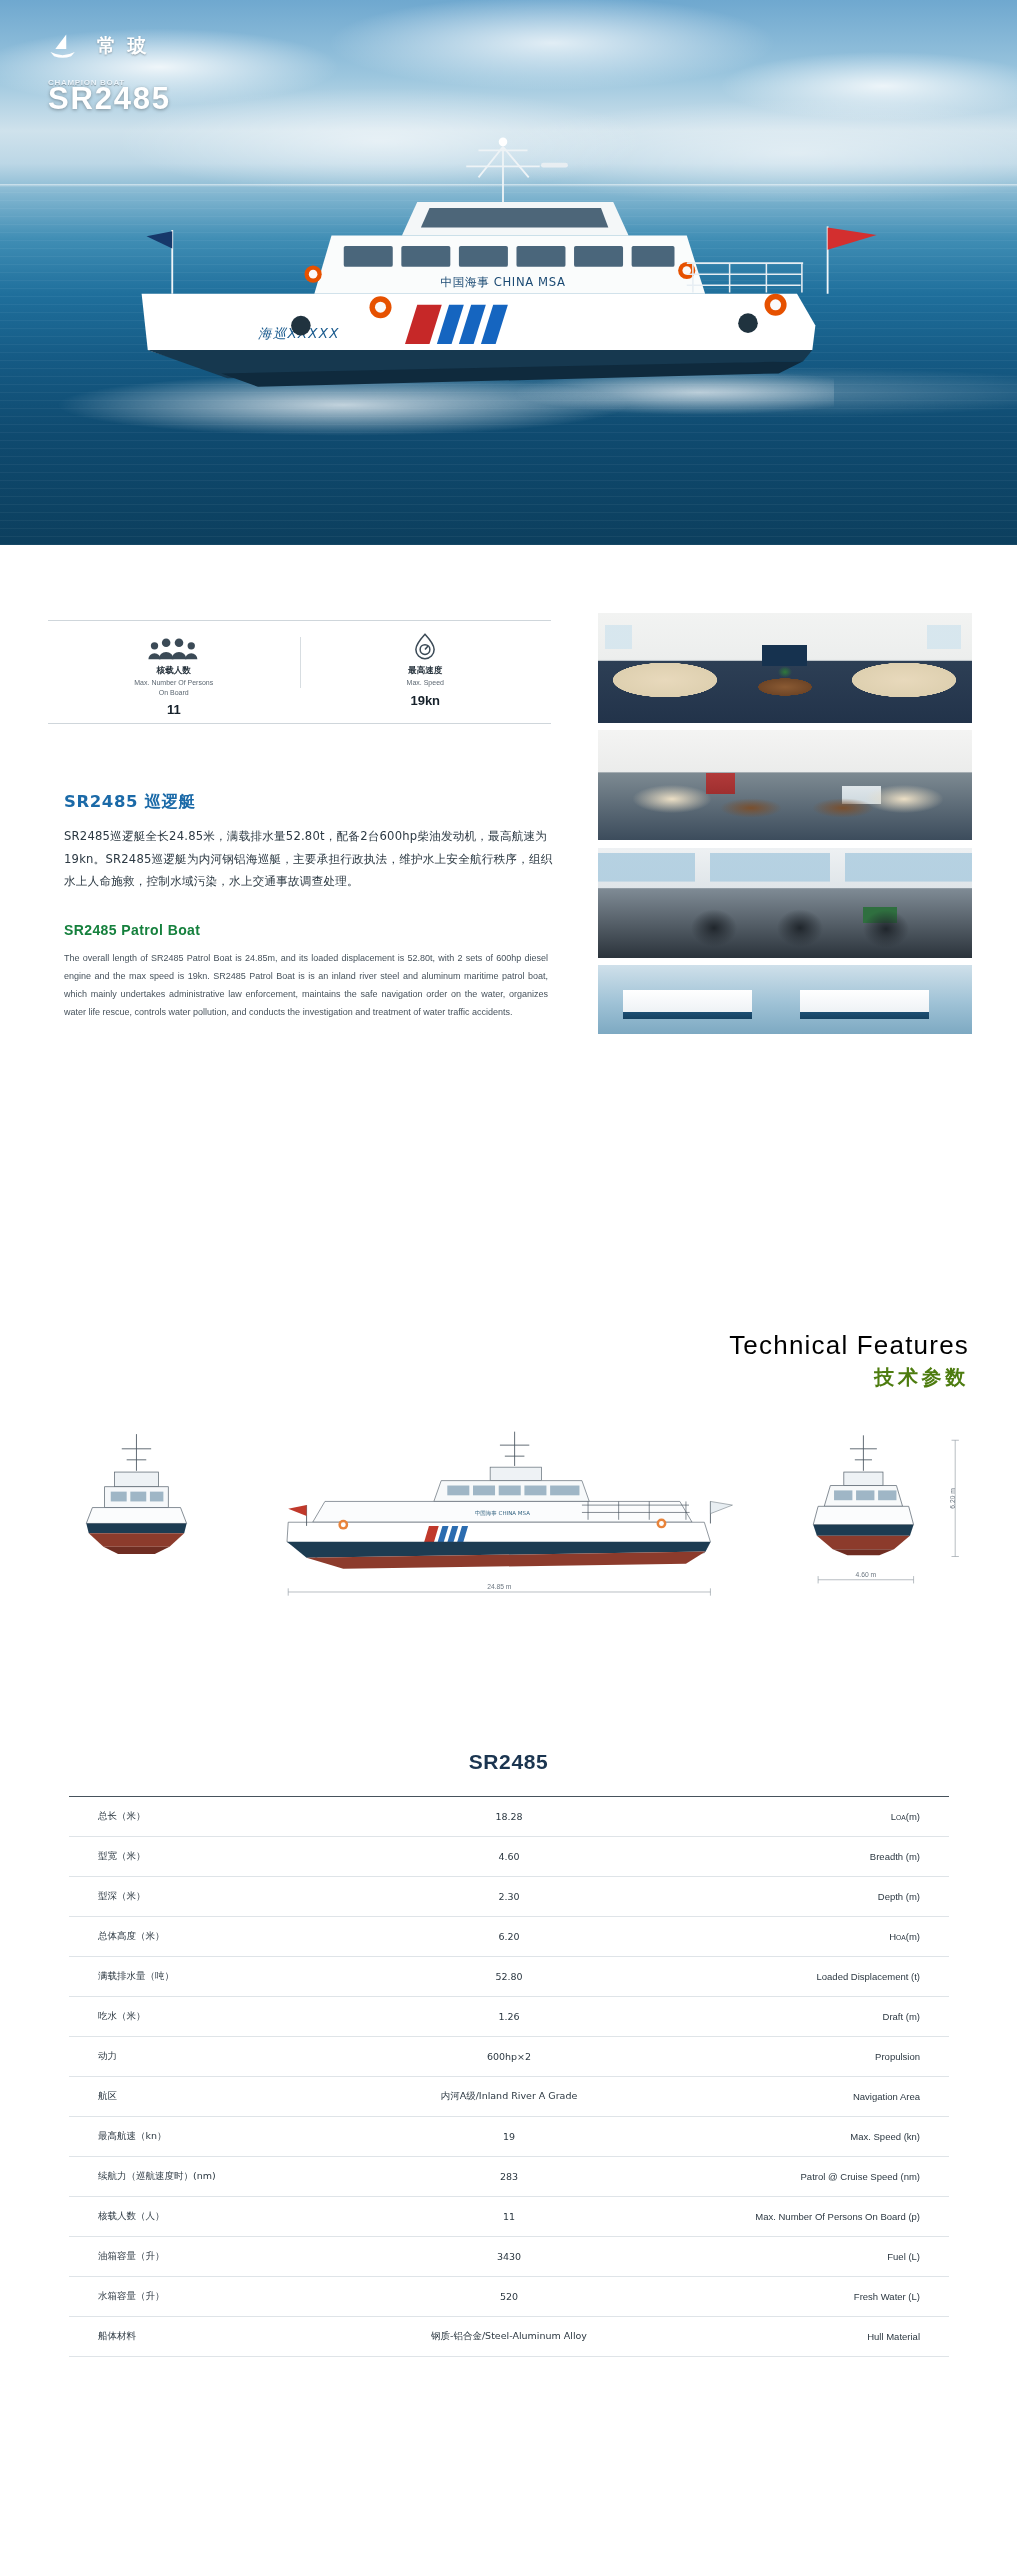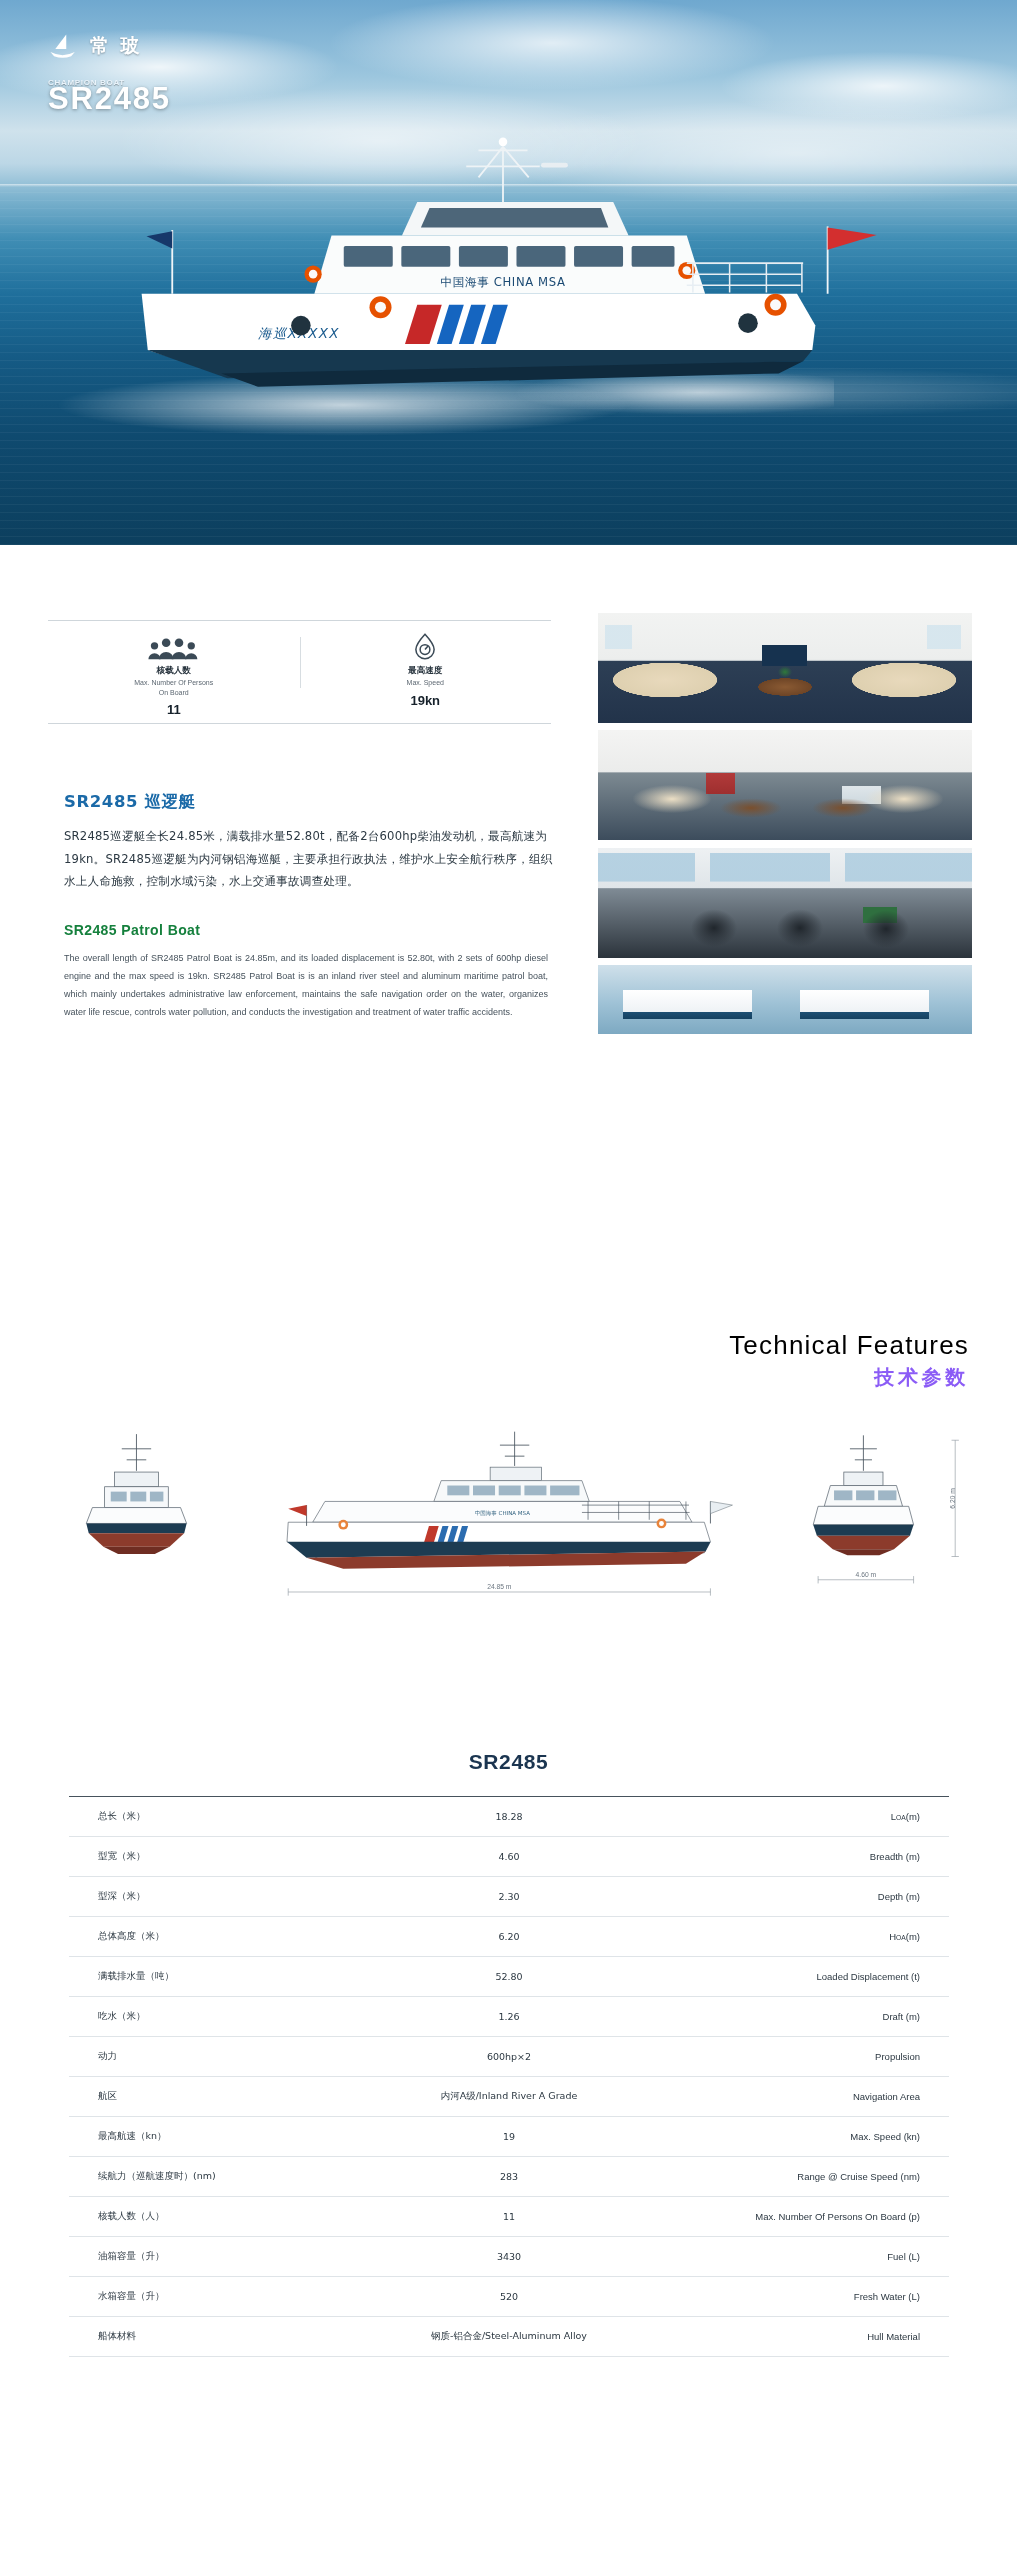--- a/index.html
+++ b/index.html
@@ -53,21 +53,21 @@
     position: absolute; left: 37px; top: 368px; width: 797px; height: 92px;
     background: radial-gradient(ellipse 398px 43px at 306px 37px, rgba(255,255,255,.75), rgba(255,255,255,0) 72%),
                 radial-gradient(ellipse 257px 31px at 662px 24.5px, rgba(255,255,255,.6), rgba(255,255,255,0) 72%);
     filter: blur(0.6px);
   }
 
   
   .brand {
     position: absolute; left: 48px; top: 32px; color: #fff; z-index: 6;
   }
-  .brand-row { display: flex; align-items: center; gap: 14px; }
+  .brand-row { display: flex; align-items: center; gap: 21px; }
   .brand-mark { width: 28px; height: 28px; }
   .brand-cn {
     font-size: 19px; letter-spacing: 2.5px; font-weight: 700;
     font-family: "DejaVu Sans", sans-serif;
     text-shadow: 0 0.6px 1.8px rgba(0,0,0,.3);
   }
   .brand-en {
     margin-top: 18px; font-size: 8px; letter-spacing: 0.7px; font-weight: 700;
     color: #eaf4fb; text-shadow: 0 0.6px 1.2px rgba(0,0,0,.35);
   }
@@ -181,21 +181,21 @@
 
   
   .tf {
     position: absolute; right: 48px; top: 1330px; text-align: right;
   }
   .tf .en {
     font-size: 26px; color: #000000; letter-spacing: 1.2px; font-weight: 400;
     font-family: "Liberation Sans", sans-serif;
   }
   .tf .cn {
-    margin-top: 2.5px; font-size: 20px; color: #8b5cf6; font-weight: 700; letter-spacing: 3.7px;
+    margin-top: 2.5px; font-size: 20px; color: #4d7c0f; font-weight: 700; letter-spacing: 3.7px;
     font-family: "DejaVu Sans", sans-serif;
   }
 
   
   .drawings { position: absolute; left: 0; top: 1428px; width: 1017px; height: 257px; }
   .dim-label { font-size: 11px; fill: #6b7680; font-family: "Liberation Sans", sans-serif; }
 
   
   .table-title {
     position: absolute; left: 0; top: 1750px; width: 1017px; text-align: center;
@@ -508,21 +508,21 @@
         <td class="c3">Navigation Area</td>
       </tr>
       <tr>
         <td class="c1">最高航速（kn）</td>
         <td class="c2">19</td>
         <td class="c3">Max. Speed (kn)</td>
       </tr>
       <tr>
         <td class="c1">续航力（巡航速度时）(nm)</td>
         <td class="c2">283</td>
-        <td class="c3">Range @ Cruise Speed (nm)</td>
+        <td class="c3">Patrol @ Cruise Speed (nm)</td>
       </tr>
       <tr>
         <td class="c1">核载人数（人）</td>
         <td class="c2">11</td>
         <td class="c3">Max. Number Of Persons On Board (p)</td>
       </tr>
       <tr>
         <td class="c1">油箱容量（升）</td>
         <td class="c2">3430</td>
         <td class="c3">Fuel (L)</td>

